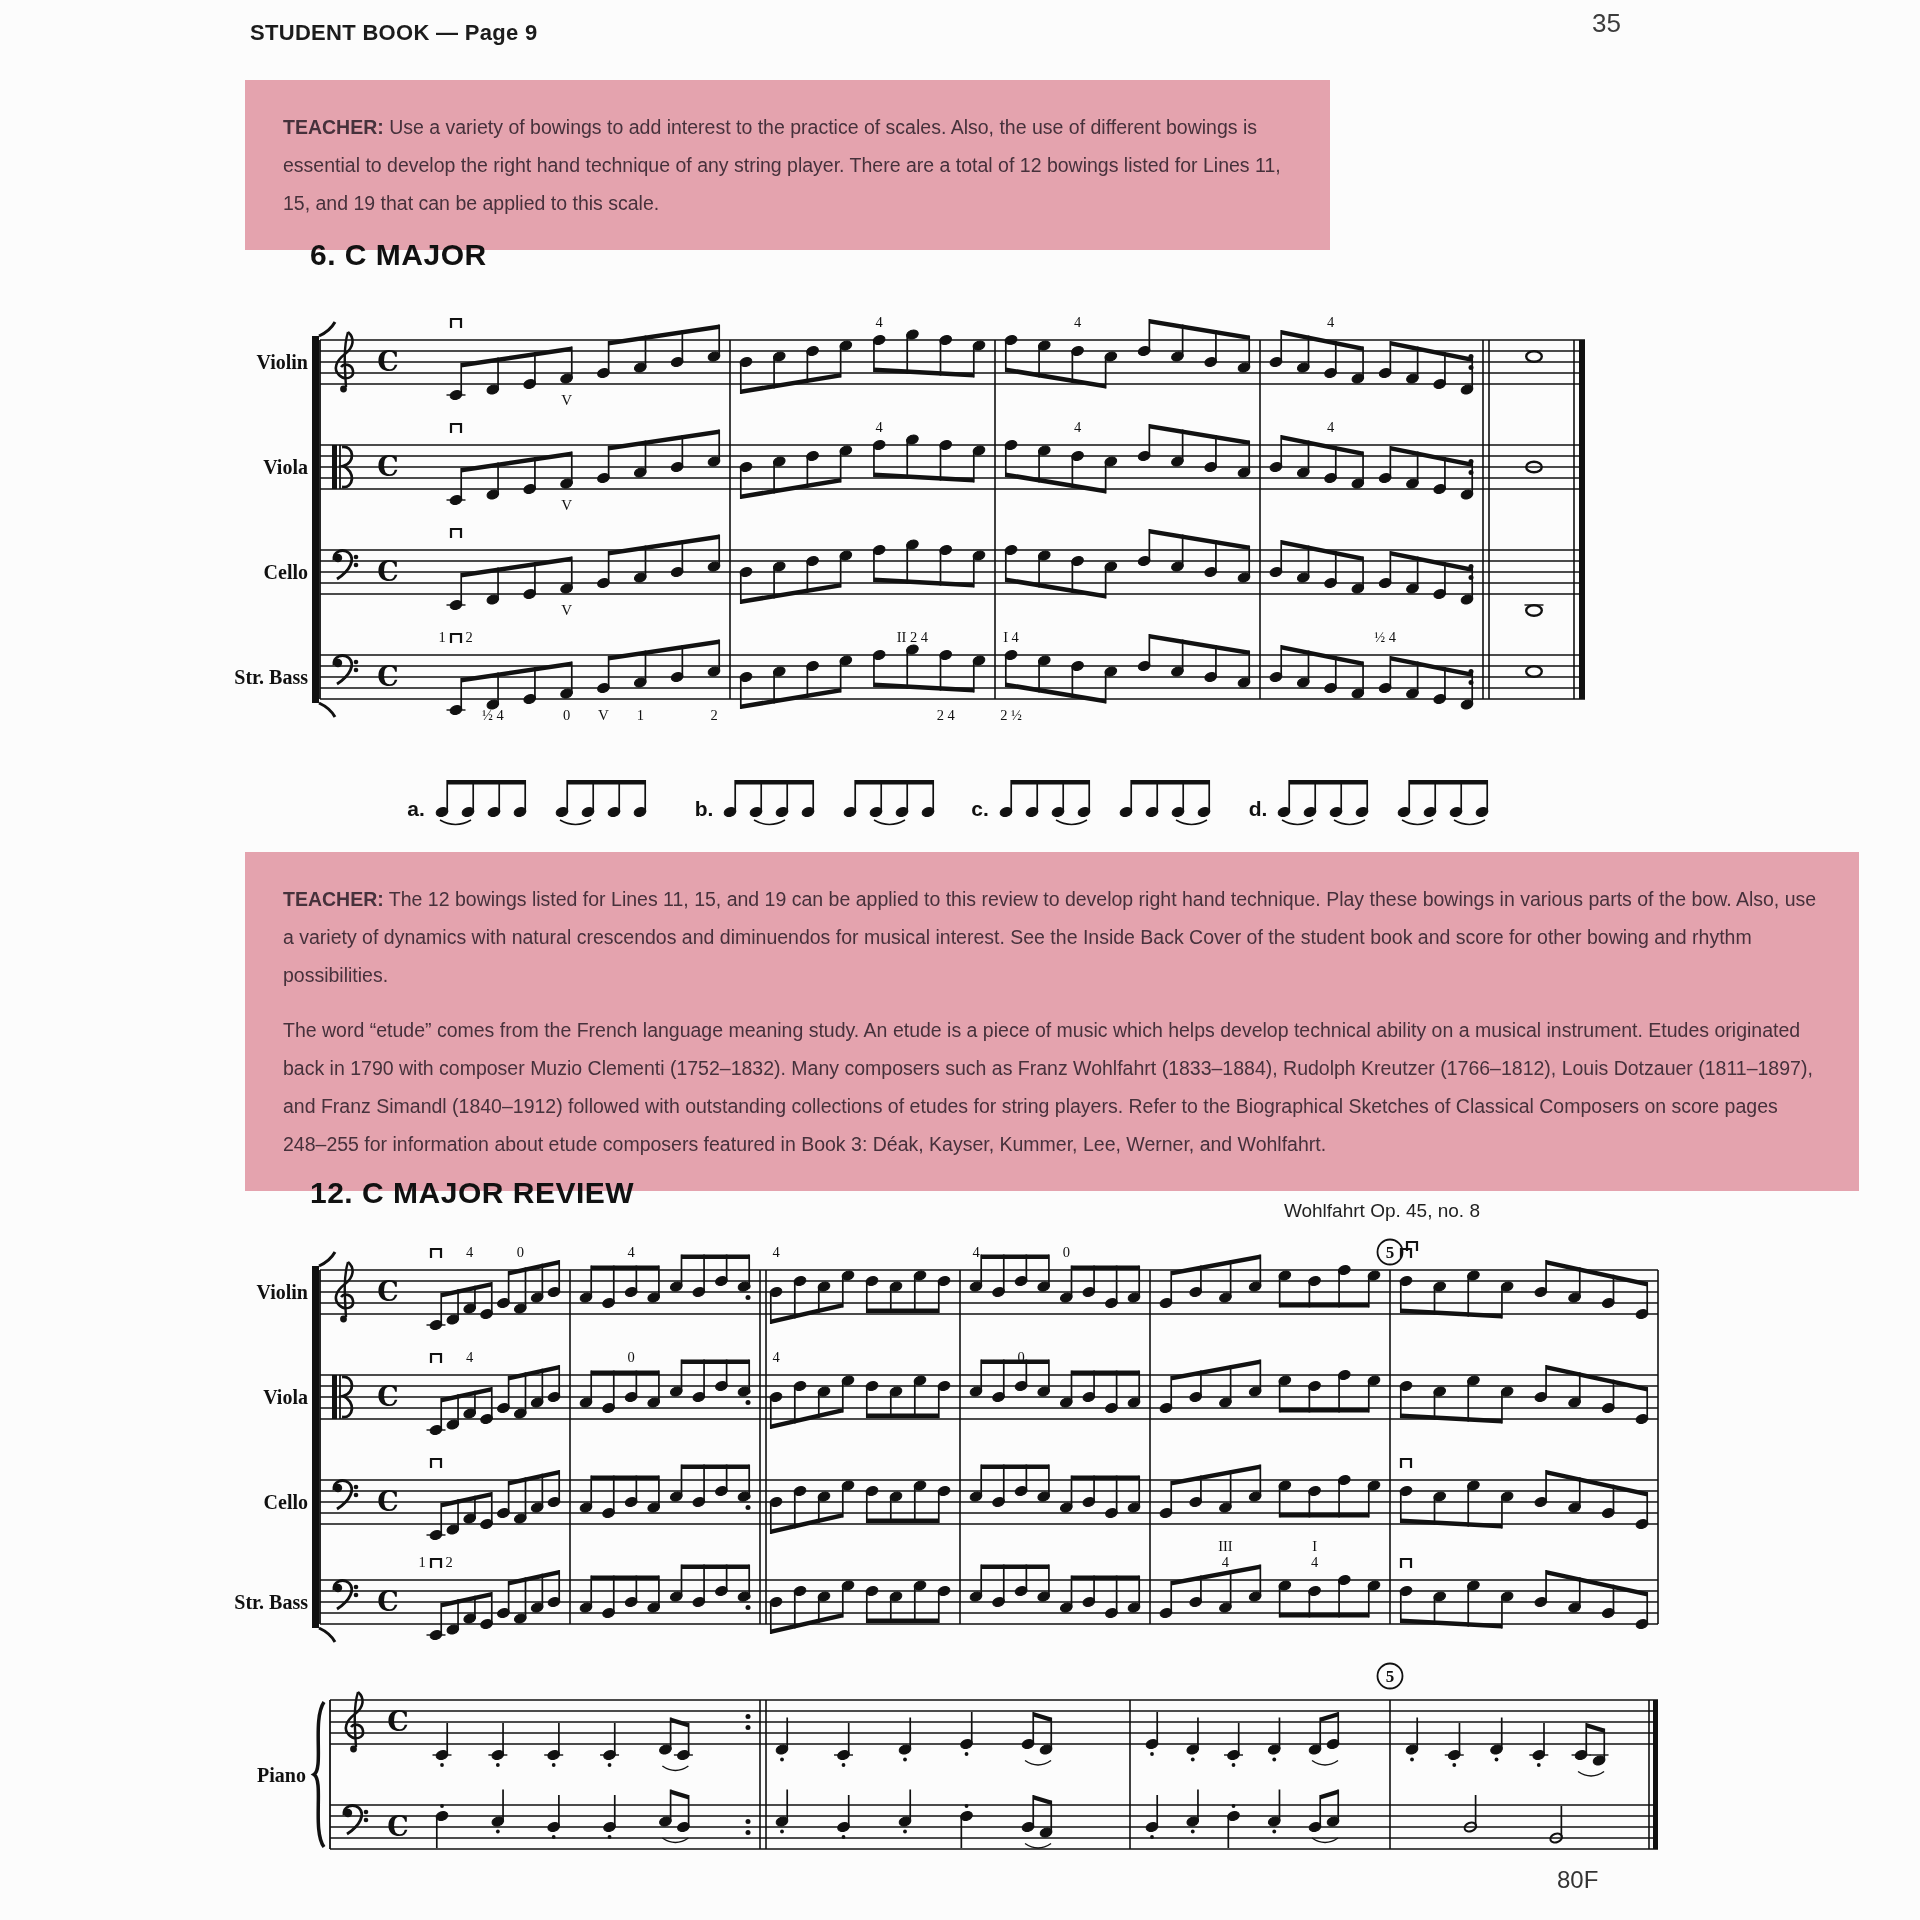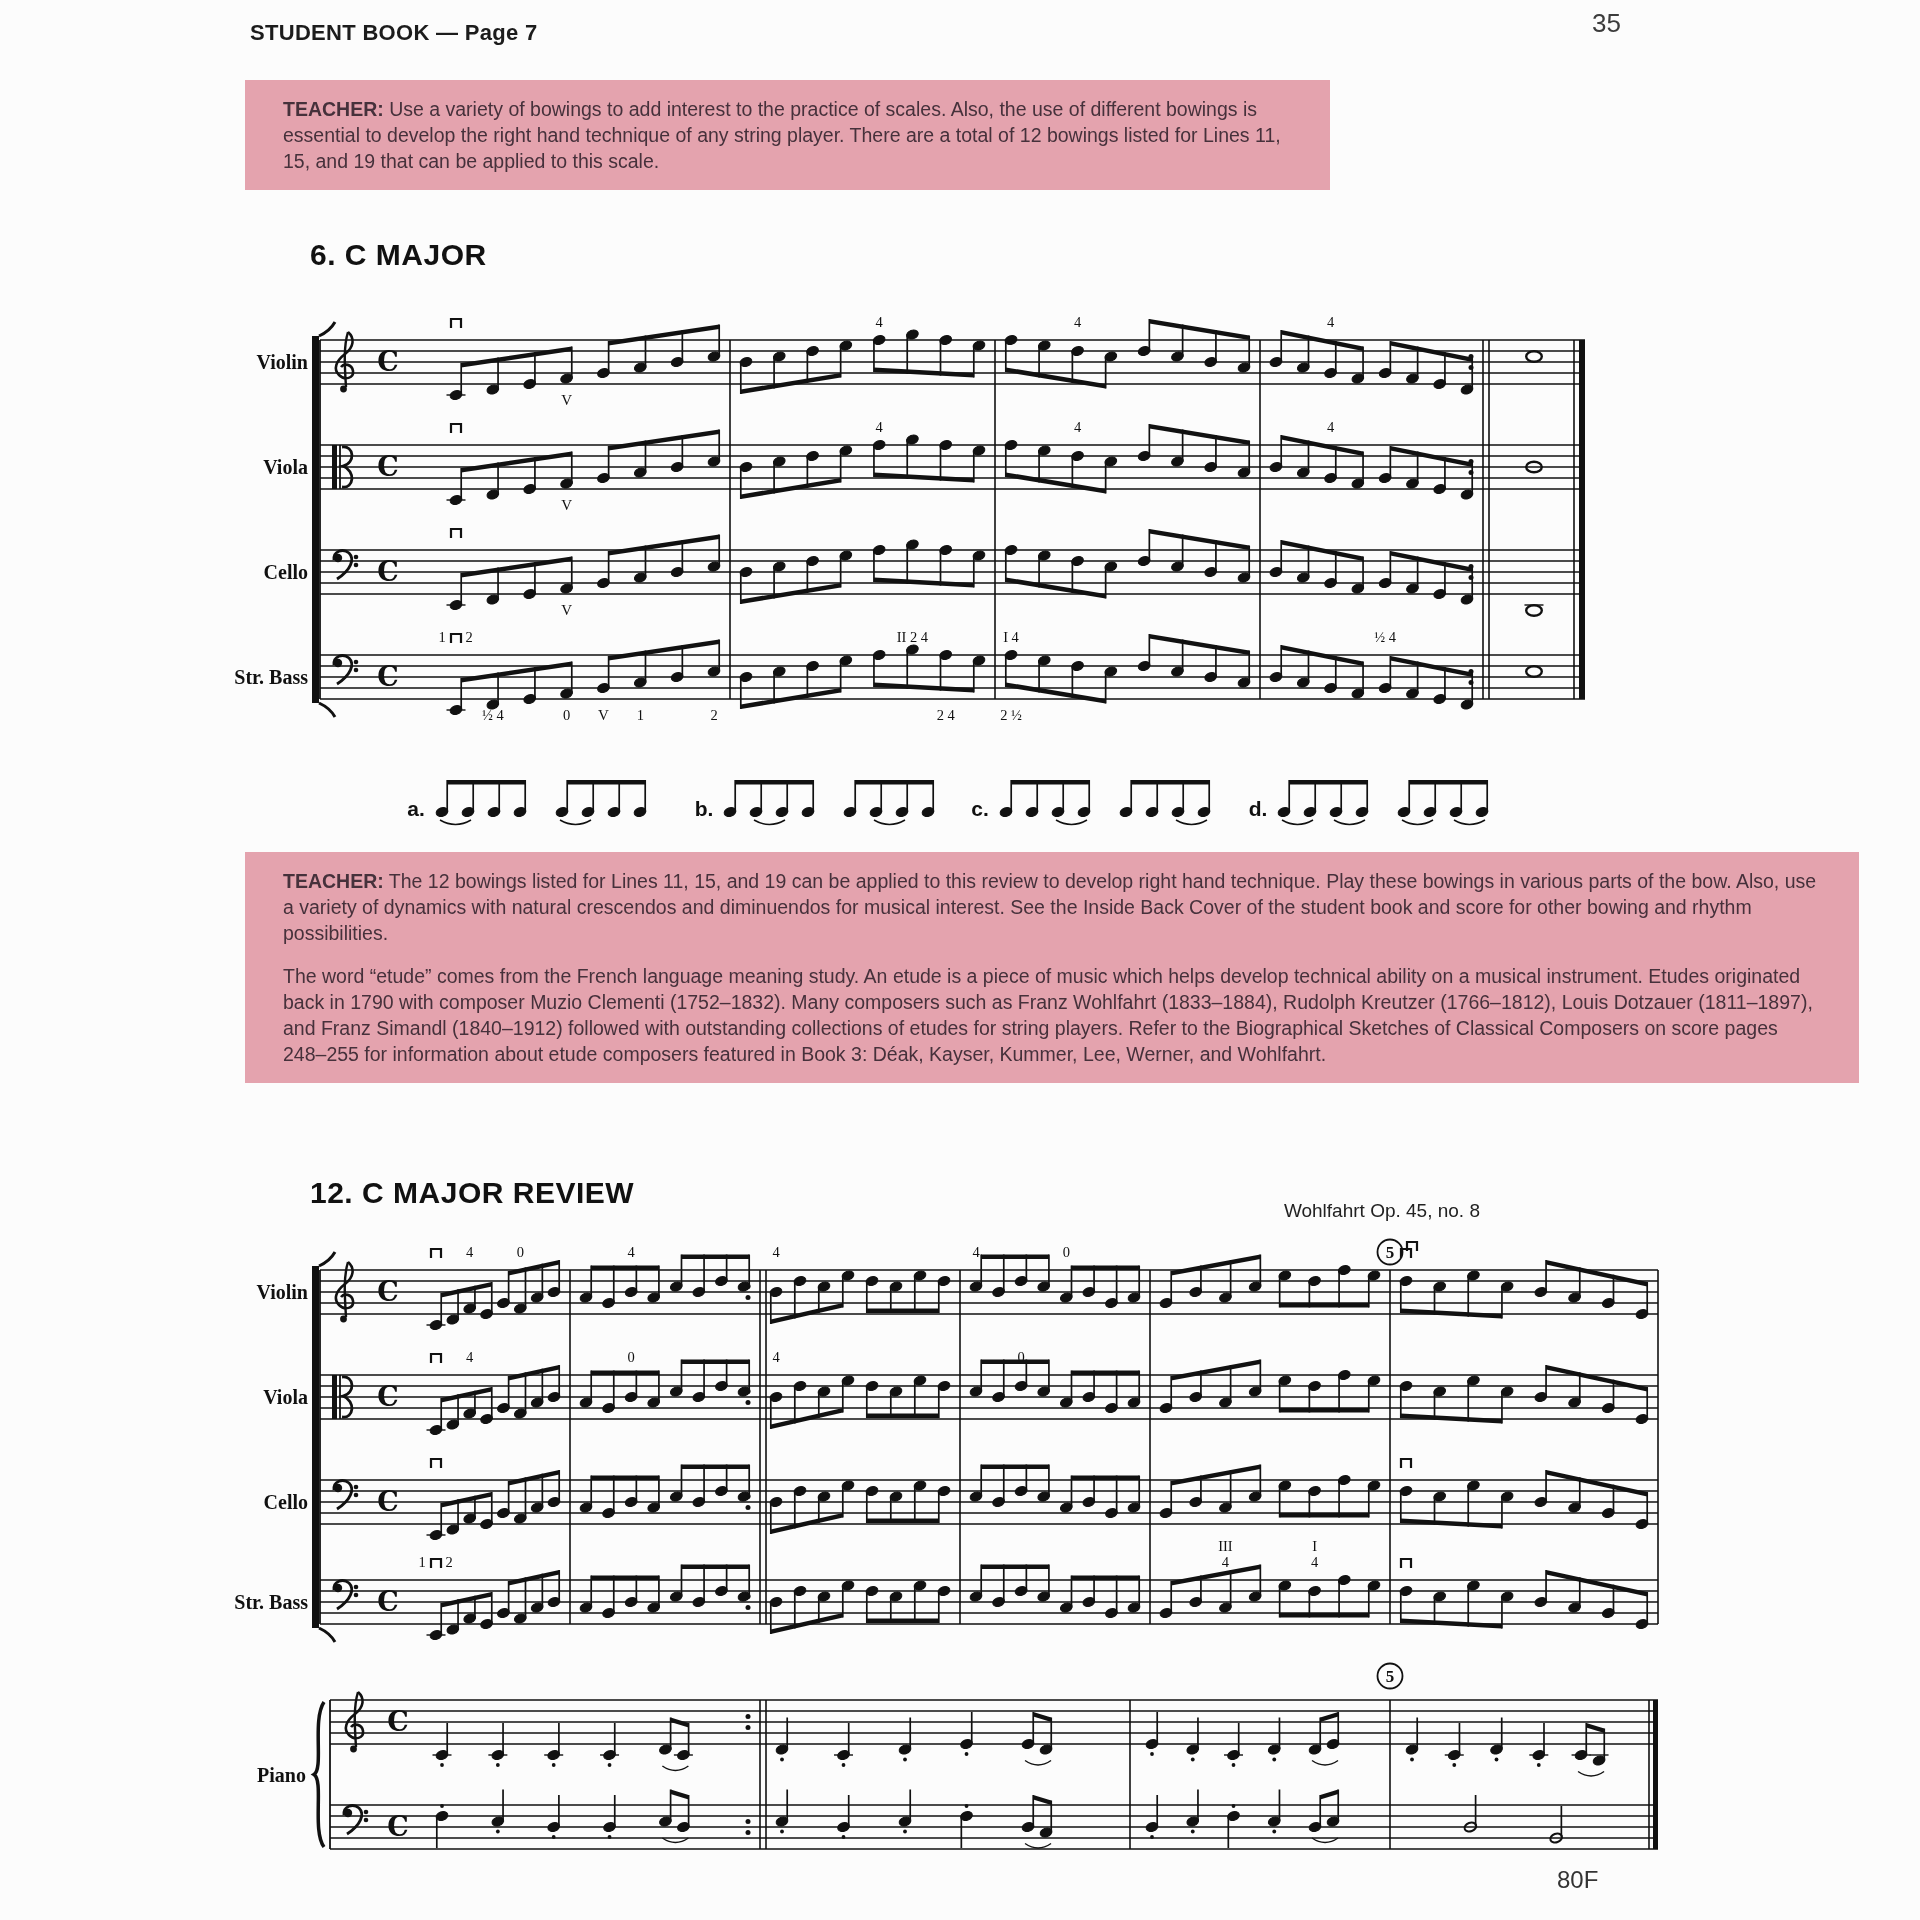--- a/index.html
+++ b/index.html
@@ -1,21 +1,21 @@
 <!DOCTYPE html>
 <html><head>
 <meta charset="utf-8">
 <style>
   html,body{margin:0;padding:0;background:#e9e9e9;}
   .page{position:relative;width:1920px;height:1920px;background:#fcfcfc;
         font-family:"Liberation Sans",sans-serif;color:#1c1c1c;overflow:hidden;}
   .hdr{position:absolute;left:250px;top:20px;font-size:22px;font-weight:bold;letter-spacing:.3px;}
   .pgnum{position:absolute;left:1592px;top:8px;font-size:26px;color:#3c3c3c;}
-  .pinkbox{position:absolute;background:#e4a3ae;color:#46313b;font-size:19.5px;line-height:26px;
-           padding:16px 38px;box-sizing:border-box;}
+  .pinkbox{position:absolute;background:#e4a3ae;color:#46313b;font-size:19.5px;line-height:38px;
+           padding:28px 38px;box-sizing:border-box;}
   .pinkbox p{margin:0;}
   .pinkbox p + p{margin-top:17px;}
   .box1{left:245px;top:80px;width:1085px;}
   .box2{left:245px;top:852px;width:1614px;}
   .b{font-weight:bold;}
   h2.title{position:absolute;margin:0;font-size:30px;font-weight:bold;letter-spacing:.5px;color:#111;}
   .t11{left:310px;top:238px;}
   .t12{left:310px;top:1176px;}
   .credit{position:absolute;left:1135px;top:1200px;width:345px;text-align:right;font-size:19px;color:#222;}
   .star{position:absolute;left:312px;top:733px;font-size:19.5px;color:#222;}
@@ -24,21 +24,21 @@
   #score1{left:240px;top:300px;}
   #bowings{left:400px;top:760px;}
   #score2{left:240px;top:1240px;}
   .foot{position:absolute;left:1557px;top:1866px;font-size:24px;color:#333;}
 </style>
 </head>
 <body>
 
 <div class="page">
 
-  <div class="hdr">STUDENT BOOK — Page 7</div>
+  <div class="hdr">STUDENT BOOK — Page 9</div>
   <div class="pgnum">35</div>
 
   <div class="pinkbox box1">
     <p><span class="b">TEACHER:</span> <span>Use a variety of bowings to add interest to the practice of scales. Also, the use of different bowings is essential to develop the right hand technique of any string player. There are a total of 12 bowings listed for Lines 11, 15, and 19 that can be applied to this scale.</span></p>
   </div>
 
   <h2 class="title t11">6. C MAJOR</h2>
 
   <svg id="score1" class="score" width="1400" height="445">
       <rect x="72" y="36" width="7" height="367" fill="#111"></rect>

